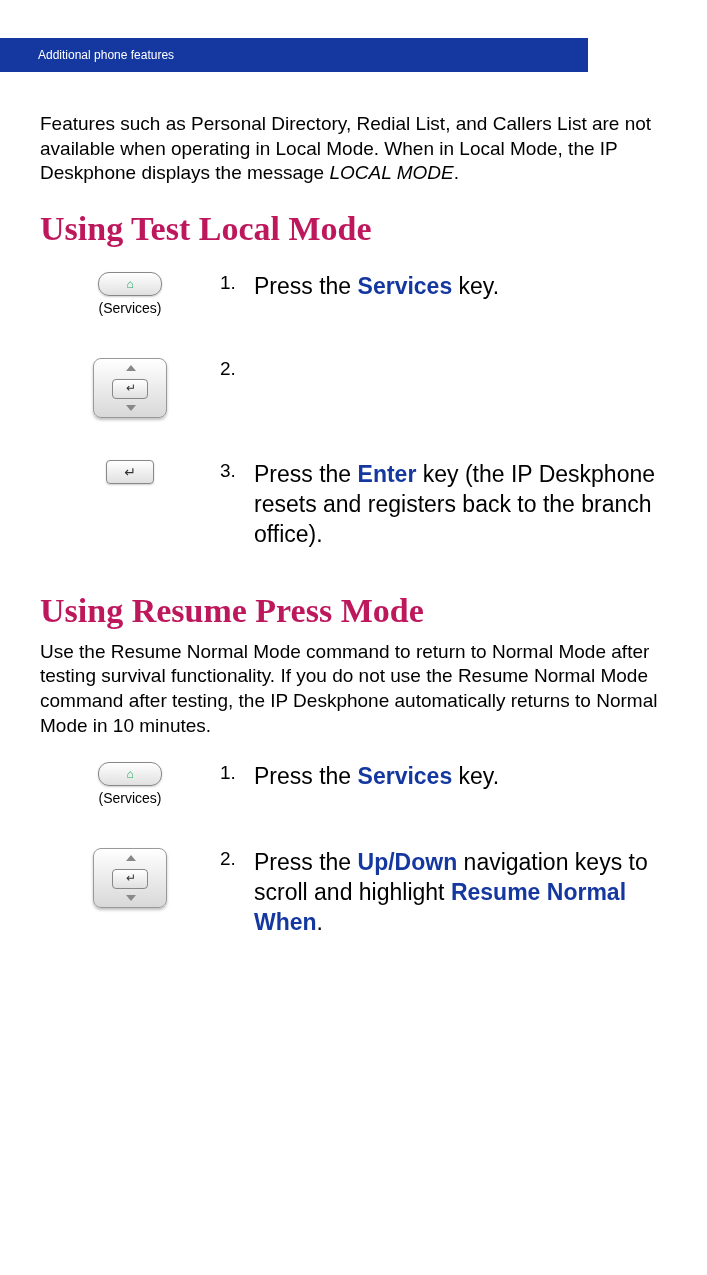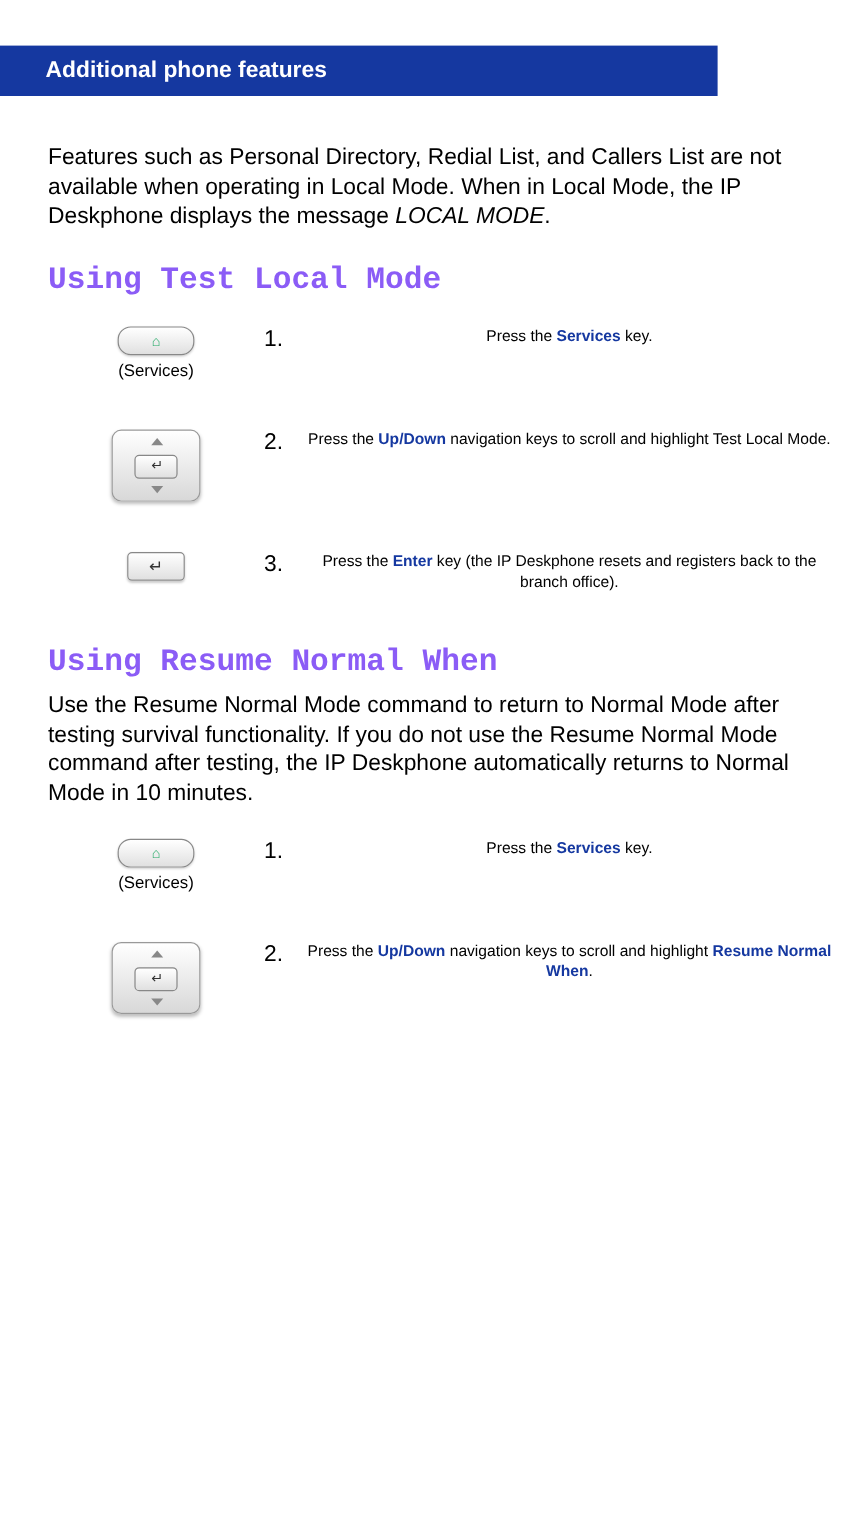--- a/index.html
+++ b/index.html
@@ -11,42 +11,42 @@
   }
   .page {
     position: relative;
     width: 707px;
     min-height: 1275px;
     padding-bottom: 60px;
   }
   .header-band {
     background: #1538a0;
     color: #fff;
-    font-weight: bold;
-    font-size: 19px;
-    padding: 10px 10px 10px 38px;
+    font-weight: normal;
+    font-size: 12px;
+    padding: 10px 0 10px 38px;
     margin-top: 38px;
     width: 550px;
     font-family: "Trebuchet MS","Arial Narrow",Arial,sans-serif;
   }
   .content {
     padding: 40px 12px 0 40px;
   }
   .body-text {
     font-size: 19px;
     line-height: 1.3;
     margin: 0 0 24px 0;
     font-family: Arial, Helvetica, sans-serif;
   }
   .italic { font-style: italic; }
   .section-heading {
-    color: #8b5cf6;
-    font-family: Liberation Mono, monospace;
+    color: #be185d;
+    font-family: Liberation Serif, serif;
     font-weight: bold;
-    font-size: 26px;
+    font-size: 34px;
     margin: 14px 0 10px 0;
   }
   .step-row {
     display: flex;
     align-items: flex-start;
     margin: 24px 0 42px 0;
   }
   .key-box {
     width: 180px;
     flex-shrink: 0;
@@ -58,24 +58,23 @@
   .key-label {
     font-size: 14px;
     margin-top: 4px;
   }
   .step-num {
     width: 34px;
     font-size: 19px;
     flex-shrink: 0;
   }
   .step-text {
-    font-size: 13px;
+    font-size: 23px;
     line-height: 1.3;
     flex: 1;
-    text-align: center;
   }
   .link-term {
     color: #1538a0;
     font-weight: bold;
   }
   
   .svc-key {
     width: 62px; height: 22px;
     border: 1px solid #888;
     border-radius: 11px;
@@ -152,36 +151,33 @@
 
     <div class="step-row">
       <div class="key-box">
         <div class="nav-key">
           <span class="up-tri"></span>
           <span class="enter-glyph">↵</span>
           <span class="dn-tri"></span>
         </div>
       </div>
       <div class="step-num">2.</div>
-      <div class="step-text">
-        <span>Press the </span><span class="link-term">Up/Down</span><span> navigation keys to scroll and highlight Test Local Mode.</span>
-      </div>
     </div>
 
     <div class="step-row">
       <div class="key-box">
         <div class="enter-key">↵</div>
       </div>
       <div class="step-num">3.</div>
       <div class="step-text">
         <span>Press the </span><span class="link-term">Enter</span><span> key (the IP Deskphone resets and registers back to the branch office).</span>
       </div>
     </div>
 
-    <h2 class="section-heading">Using Resume Normal When</h2>
+    <h2 class="section-heading">Using Resume Press Mode</h2>
     <p class="body-text">Use the Resume Normal Mode command to return to Normal Mode after testing survival functionality. If you do not use the Resume Normal Mode command after testing, the IP Deskphone automatically returns to Normal Mode in 10 minutes.</p>
 
     <div class="step-row">
       <div class="key-box">
         <div class="svc-key">⌂</div>
         <div class="key-label">(Services)</div>
       </div>
       <div class="step-num">1.</div>
       <div class="step-text">
         <span>Press the </span><span class="link-term">Services</span><span> key.</span>

